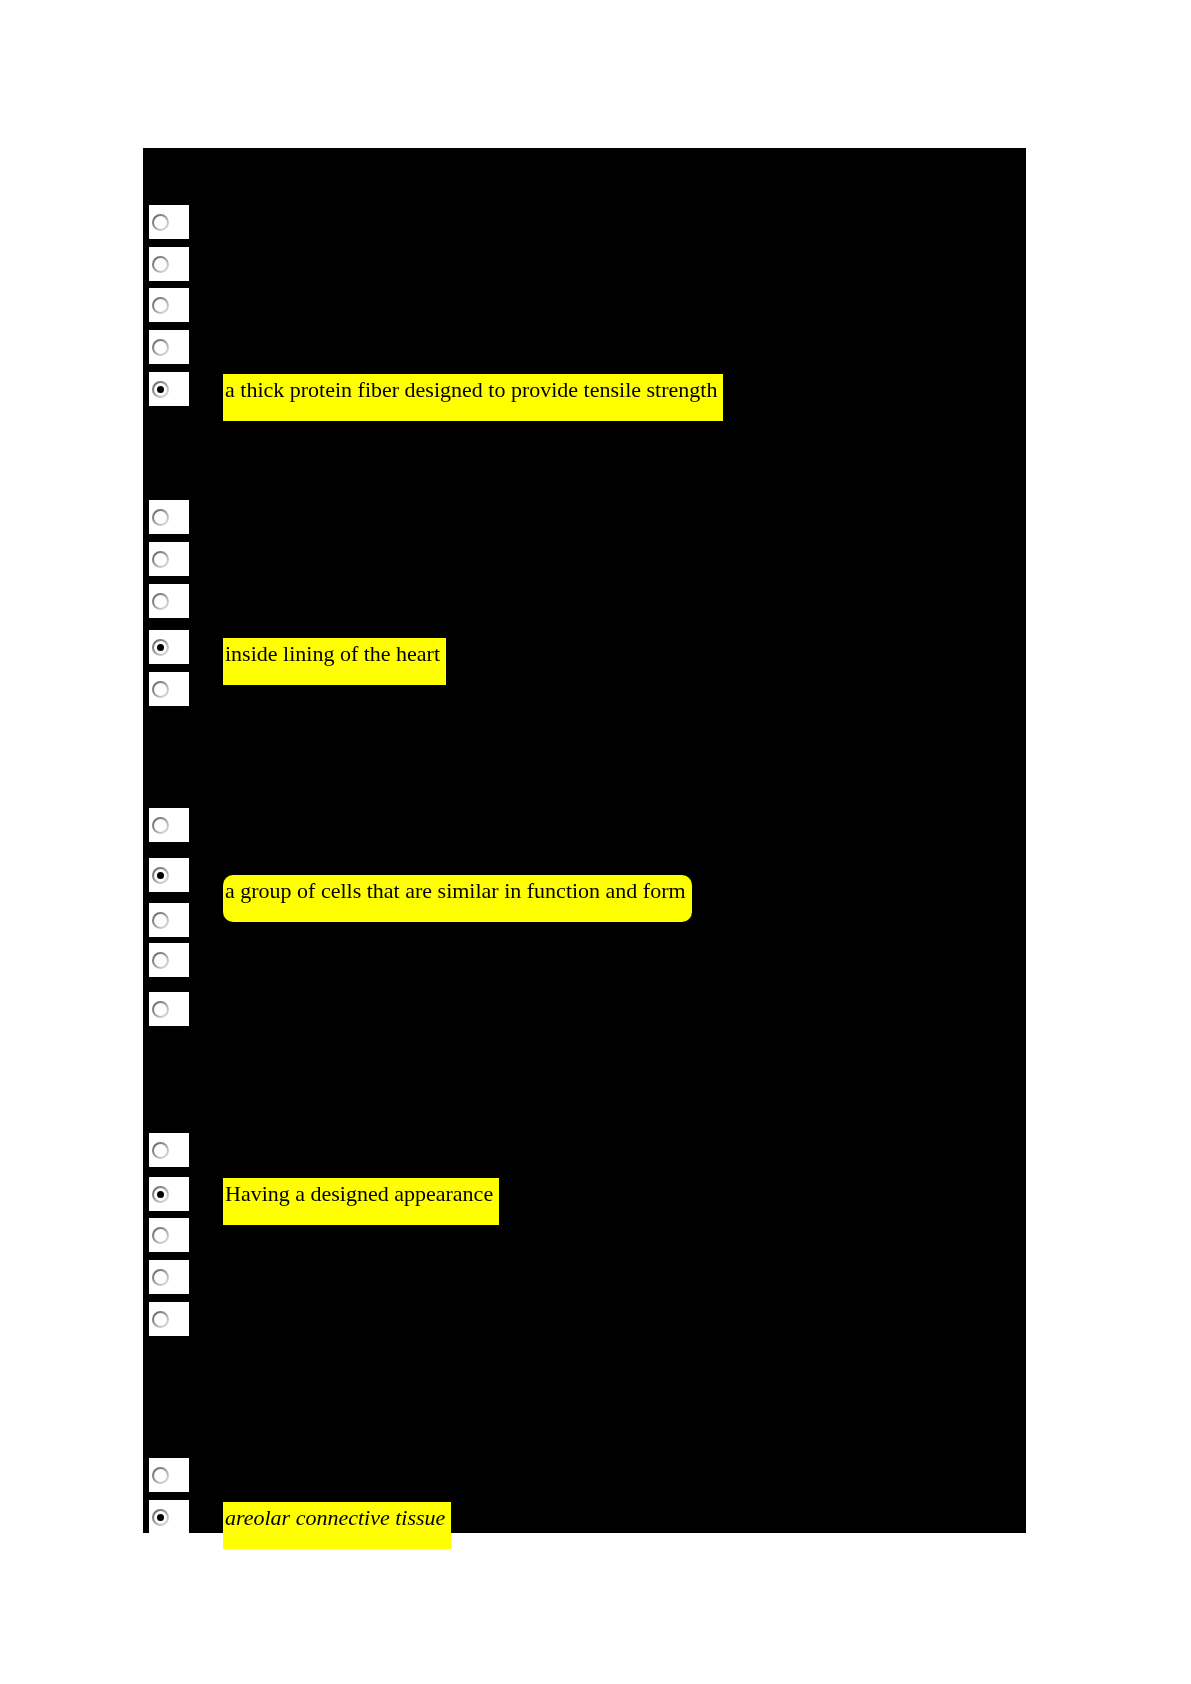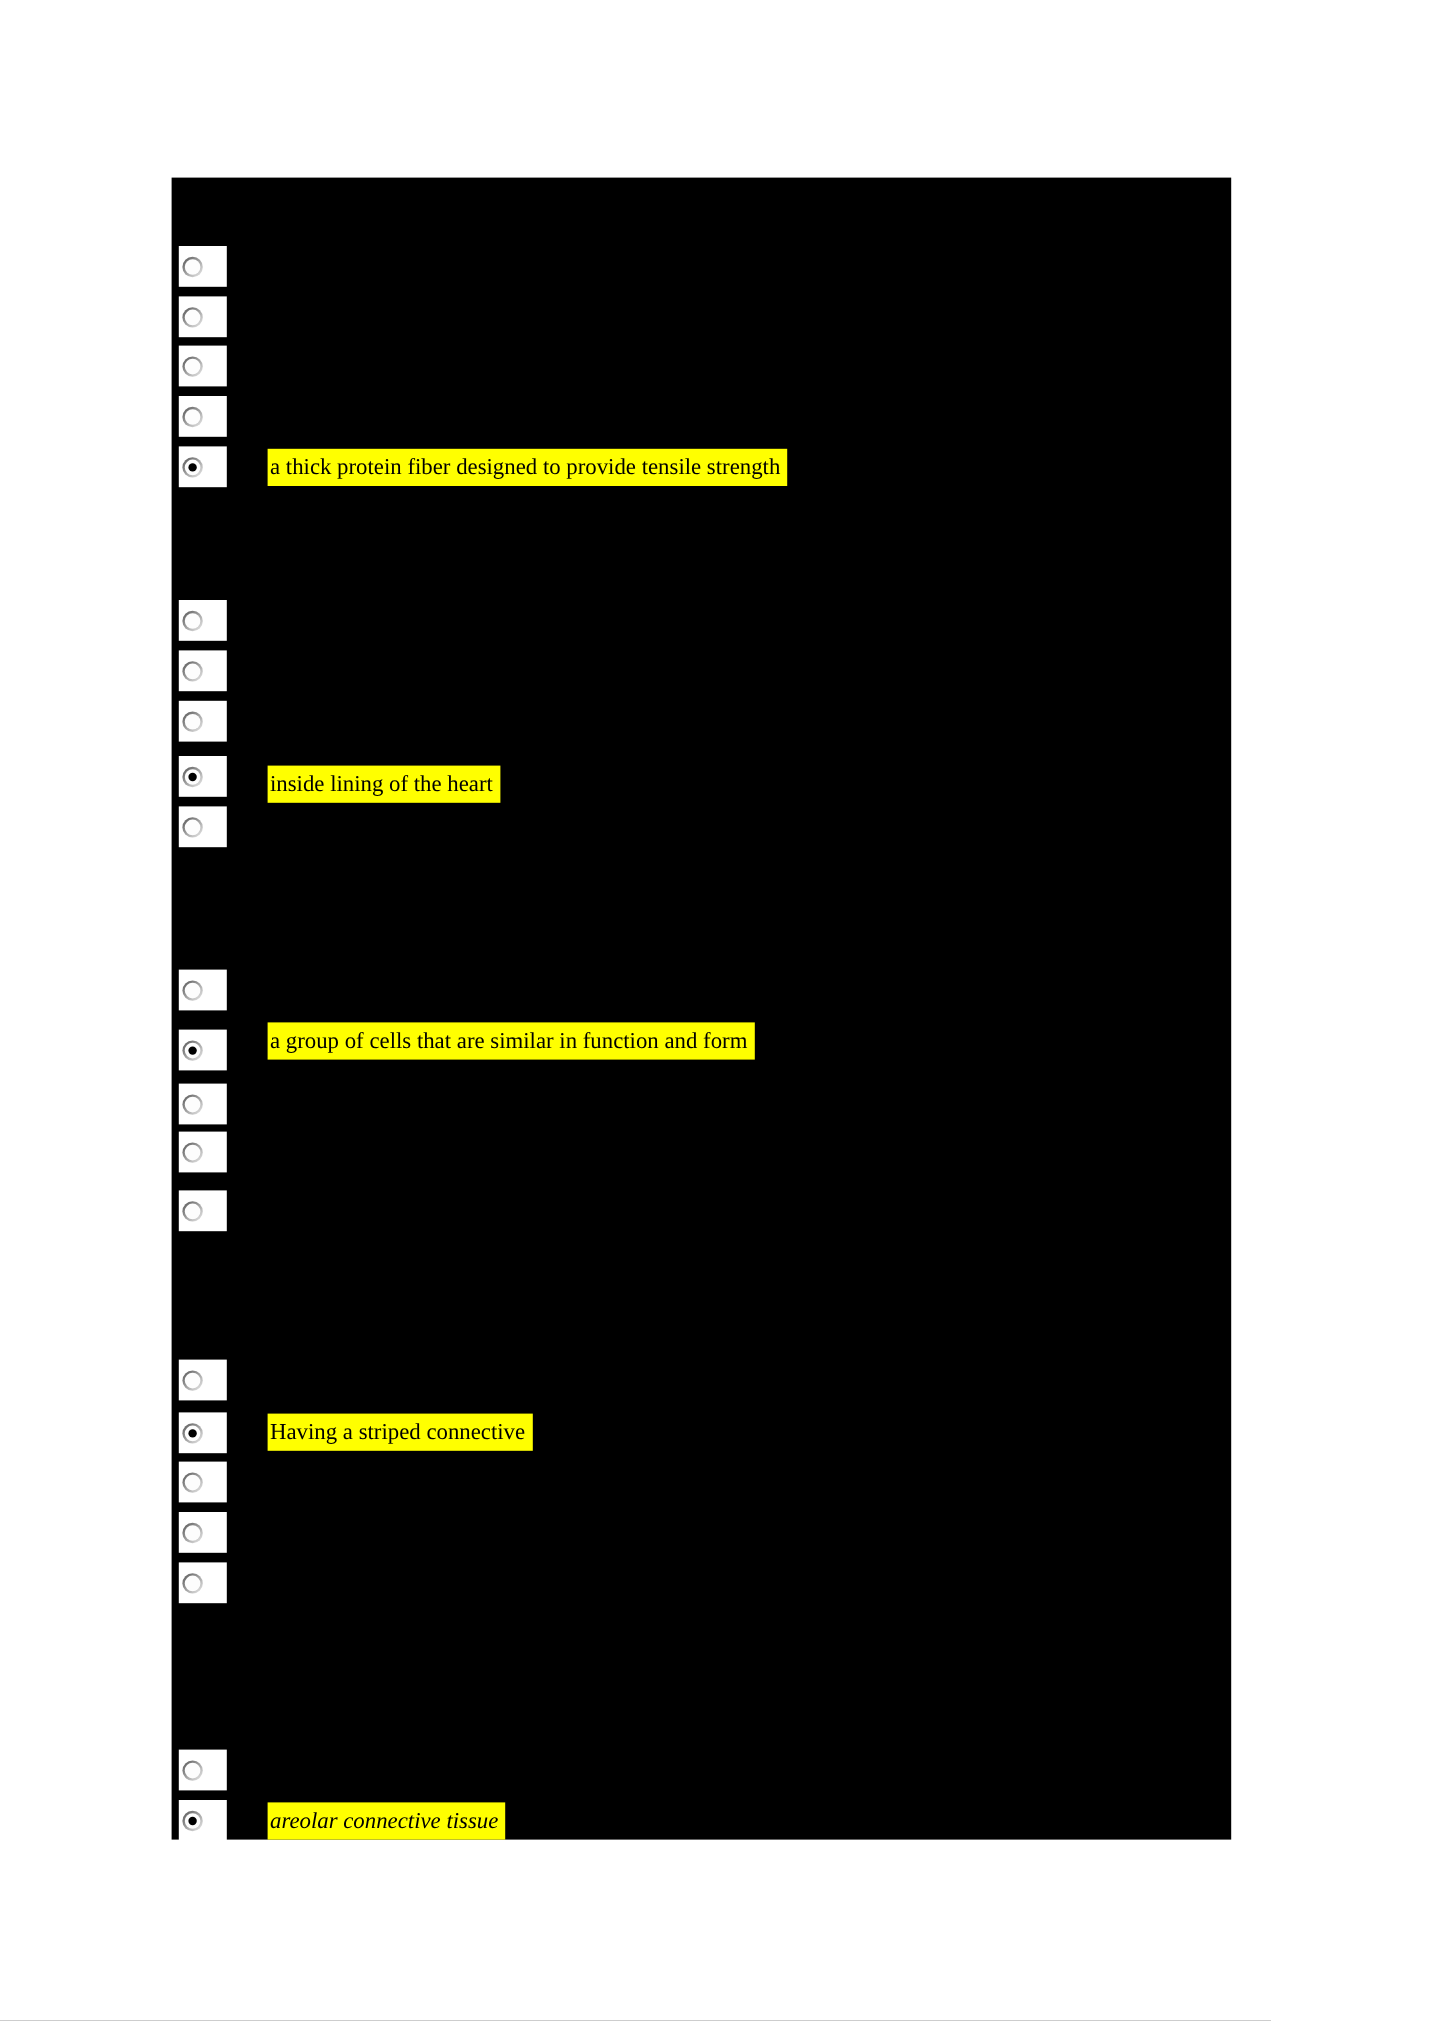--- a/index.html
+++ b/index.html
@@ -51,24 +51,24 @@
     width: 7px; height: 7px;
     border-radius: 50%;
     background: #000000;
     z-index: 1;
   }
   .answer-highlight {
     position: absolute;
     left: 223px;
     background: #ffff00;
     color: #000000;
-    font-size: 19px;
+    font-size: 22px;
     line-height: 31px;
     height: 31px;
-    padding: 0 6px 0 2px;
+    padding: 0 6px 16px 2px;
     white-space: nowrap;
   }
 </style>
 </head>
 <body>
 
 <div class="quiz-panel"></div>
 <div id="rows-root">
     <div class="radio-box" style="top: 205px;">
       <span class="radio-circle"></span>
@@ -110,37 +110,37 @@
     </div>
     <div class="radio-box" style="top: 903px;">
       <span class="radio-circle"></span>
     </div>
     <div class="radio-box" style="top: 943px;">
       <span class="radio-circle"></span>
     </div>
     <div class="radio-box" style="top: 992px;">
       <span class="radio-circle"></span>
     </div>
-    <div class="answer-highlight" style="top: 852px;">a group of cells that are similar in function and form</div>
+    <div class="answer-highlight" style="top: 875px; border-radius: 10px;">a group of cells that are similar in function and form</div>
     <div class="radio-box" style="top: 1133px;">
       <span class="radio-circle"></span>
     </div>
     <div class="radio-box selected" style="top: 1177px;">
       <span class="radio-circle"></span>
     </div>
     <div class="radio-box" style="top: 1218px;">
       <span class="radio-circle"></span>
     </div>
     <div class="radio-box" style="top: 1260px;">
       <span class="radio-circle"></span>
     </div>
     <div class="radio-box" style="top: 1302px;">
       <span class="radio-circle"></span>
     </div>
-    <div class="answer-highlight" style="top: 1178px;">Having a striped connective</div>
+    <div class="answer-highlight" style="top: 1178px;">Having a designed appearance</div>
     <div class="radio-box" style="top: 1458px;">
       <span class="radio-circle"></span>
     </div>
     <div class="radio-box selected" style="top: 1500px;">
       <span class="radio-circle"></span>
     </div>
     <div class="answer-highlight" style="top: 1502px; font-style: italic;">areolar connective tissue</div>
   </div>
 
 </body></html>

